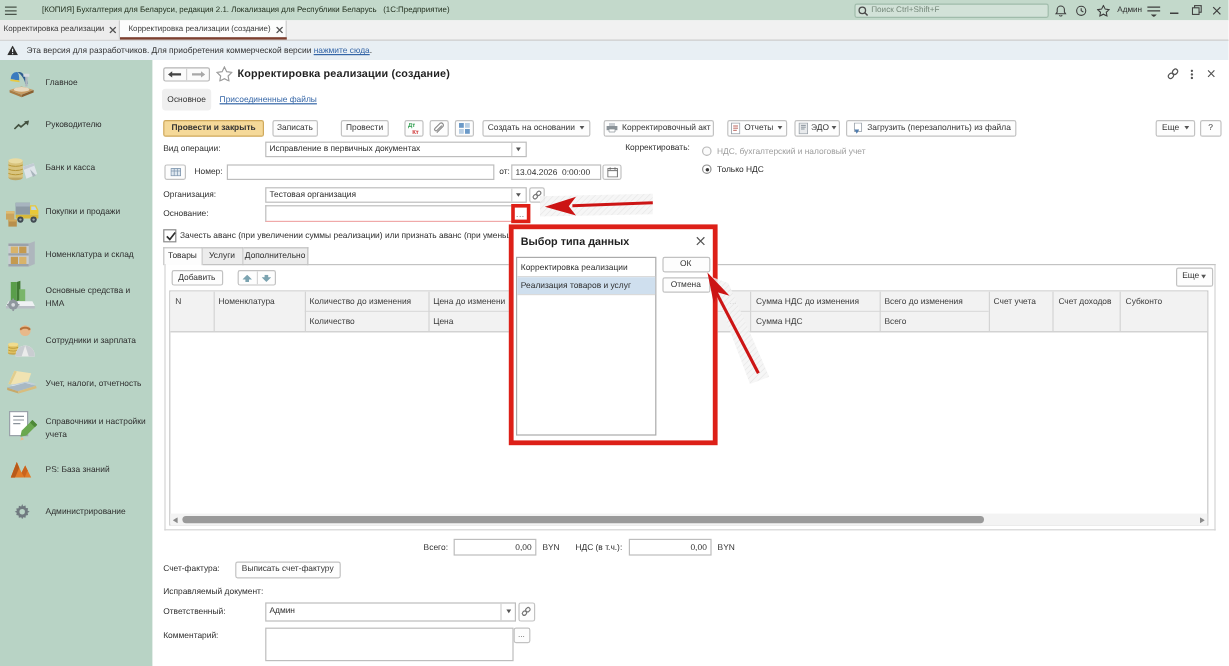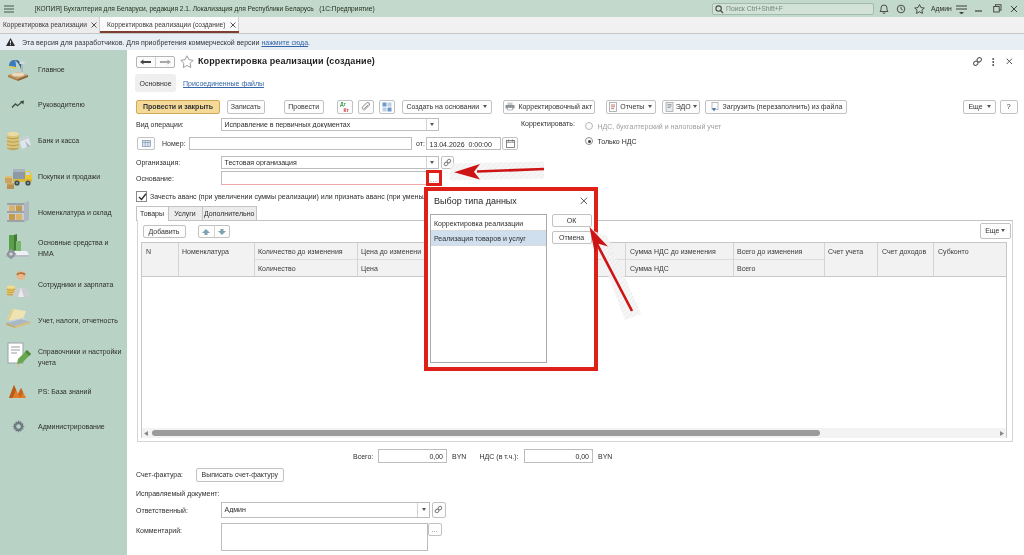--- a/index.html
+++ b/index.html
@@ -445,21 +445,21 @@
           <rect x="0.7" y="3.6" width="4.7" height="3.8" rx="1.9"></rect>
           <rect x="5.6" y="3.6" width="4.7" height="3.8" rx="1.9"></rect>
         </g>
       </svg>
 </div>
 <div class="lbl" style="left:136px;top:526.5px;">Комментарий:</div>
 <div class="inp" style="left:220.5px;top:523px;width:207px;height:27.5px;"></div>
 <div class="btn" style="left:427.5px;top:523px;width:14px;height:13px;color:#777;">...</div>
 
 <div class="abs" style="left:424px;top:187px;width:174px;height:184px;background:#fff;border:4px solid #dd2018;box-sizing:border-box;"></div>
-<div class="lbl" style="left:434px;top:197px;font-size:9px;font-weight:normal;color:#1f1f1f;">Выбор типа данных</div>
+<div class="lbl" style="left:434px;top:197px;font-size:9px;font-weight:bold;color:#1f1f1f;">Выбор типа данных</div>
 <svg class="abs" style="left:580px;top:197px;" width="8" height="8">
       <path d="M0.7 0.7l6.3 6.3M7 0.7L0.7 7" stroke="#555" stroke-width="1"></path>
     </svg>
 <div class="abs" style="left:429.5px;top:214px;width:117.5px;height:148.5px;border:1px solid #aaaaaa;box-sizing:border-box;background:#fff;"></div>
 <div class="lbl" style="left:434px;top:219.5px;">Корректировка реализации</div>
 <div class="abs" style="left:430.5px;top:229.5px;width:115.5px;height:1px;background:#dadada;"></div>
 <div class="abs" style="left:430.5px;top:230.5px;width:115.5px;height:14px;background:#cfdfee;"></div>
 <div class="lbl" style="left:434px;top:234.5px;">Реализация товаров и услуг</div>
 <div class="abs" style="left:430.5px;top:244.5px;width:115.5px;height:1px;background:#dadada;"></div>
 <div class="btn" style="left:551.5px;top:214px;width:40px;height:13px;">ОК</div>

